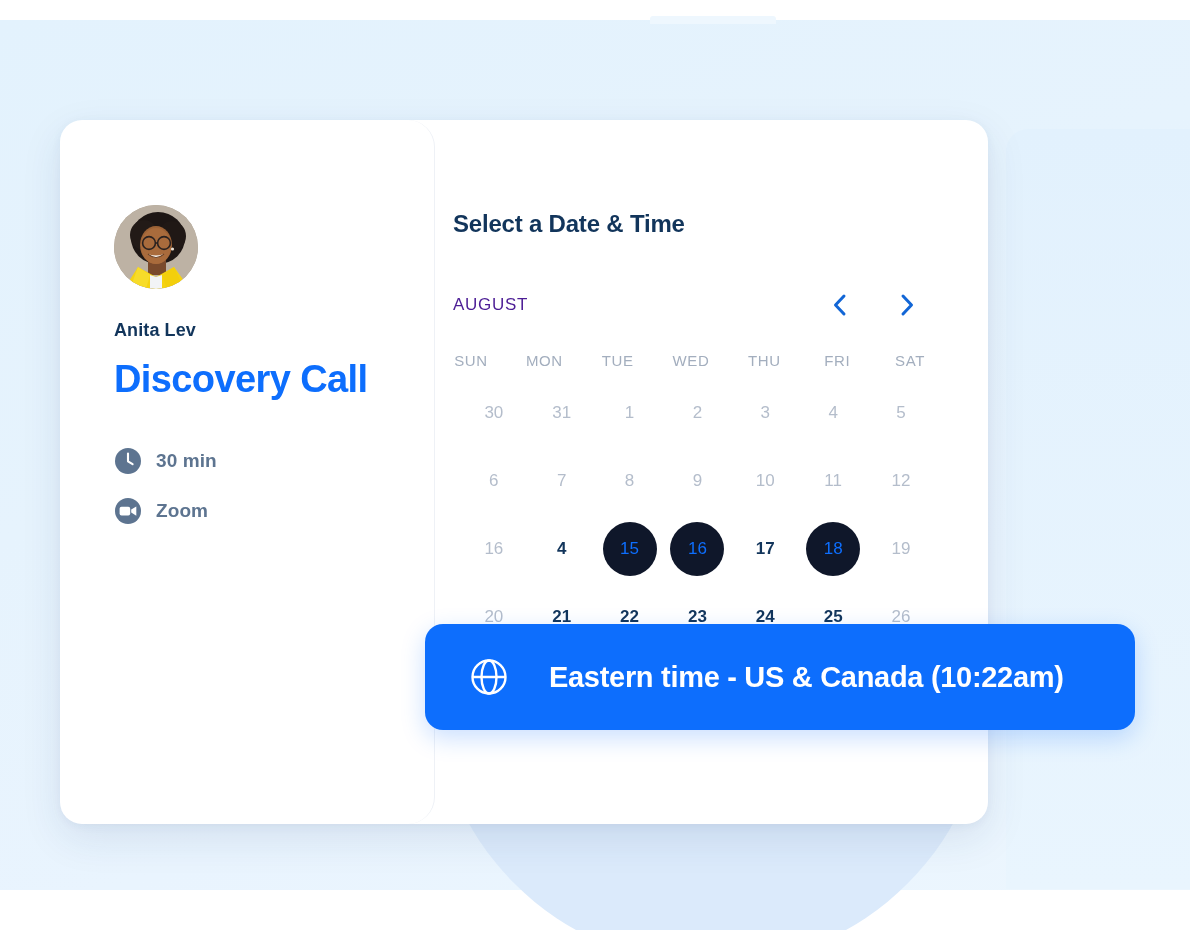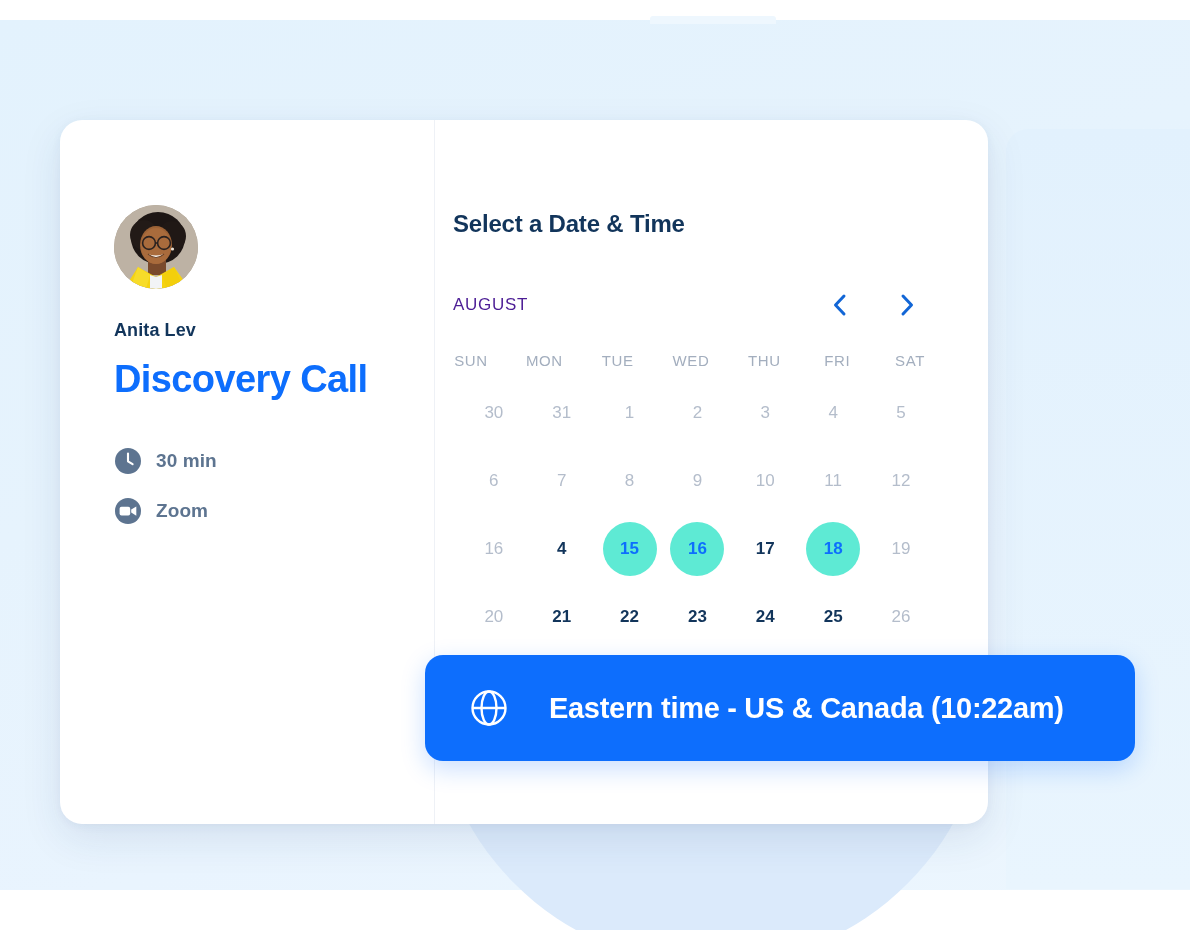--- a/index.html
+++ b/index.html
@@ -80,20 +80,21 @@
     overflow: hidden;
   }
 
   
   .left-panel {
     width: 375px;
     flex: 0 0 375px;
     border-right: 1px solid #eef1f6;
     box-sizing: border-box;
     padding: 85px 0 0 54px;
+    border-radius: 27px;
   }
 
   .avatar {
     width: 84px;
     height: 84px;
     border-radius: 50%;
     overflow: hidden;
     position: relative;
     background: #b6ab9c;
   }
@@ -225,30 +226,30 @@
     color: #b4bdcb;
     cursor: default;
   }
   .day.available {
     color: #12355b;
     font-weight: bold;
     cursor: pointer;
   }
   .day.selected {
     color: #0d6efd;
-    font-weight: bold;
-    background: #5eead4;
+    font-weight: normal;
+    background: #0f172a;
     cursor: pointer;
   }
 
   
   .timezone-pill {
     position: absolute;
     left: 425px;
-    top: 655px;
+    top: 624px;
     width: 710px;
     height: 106px;
     background: #0d6efd;
     border-radius: 18px;
     display: flex;
     align-items: center;
     padding-left: 44px;
     box-sizing: border-box;
     border: none;
     cursor: pointer;

